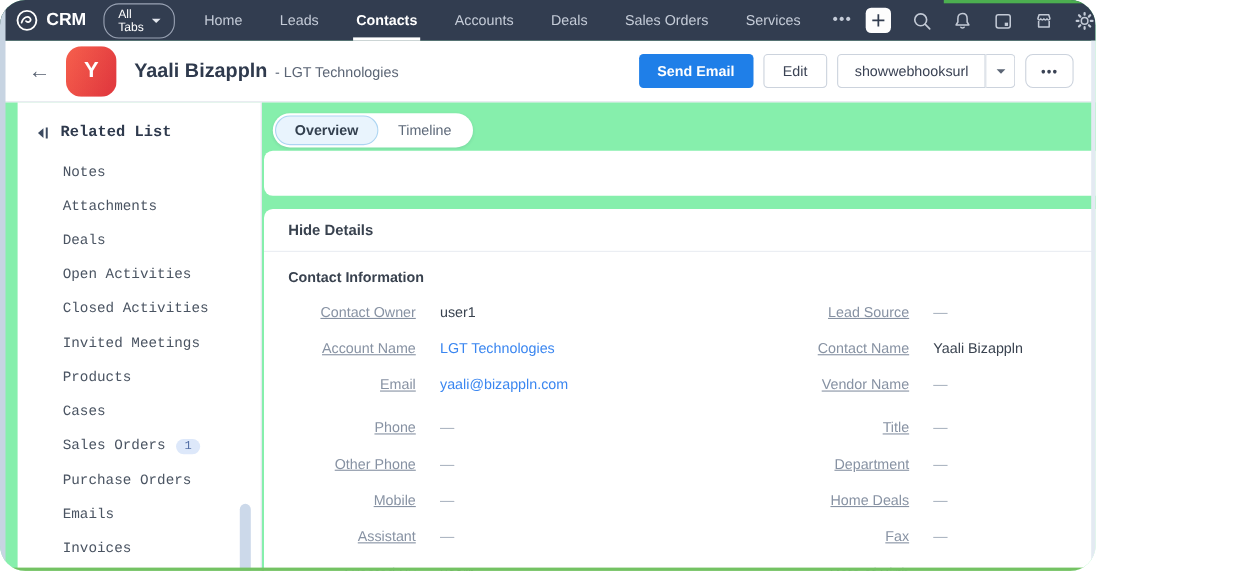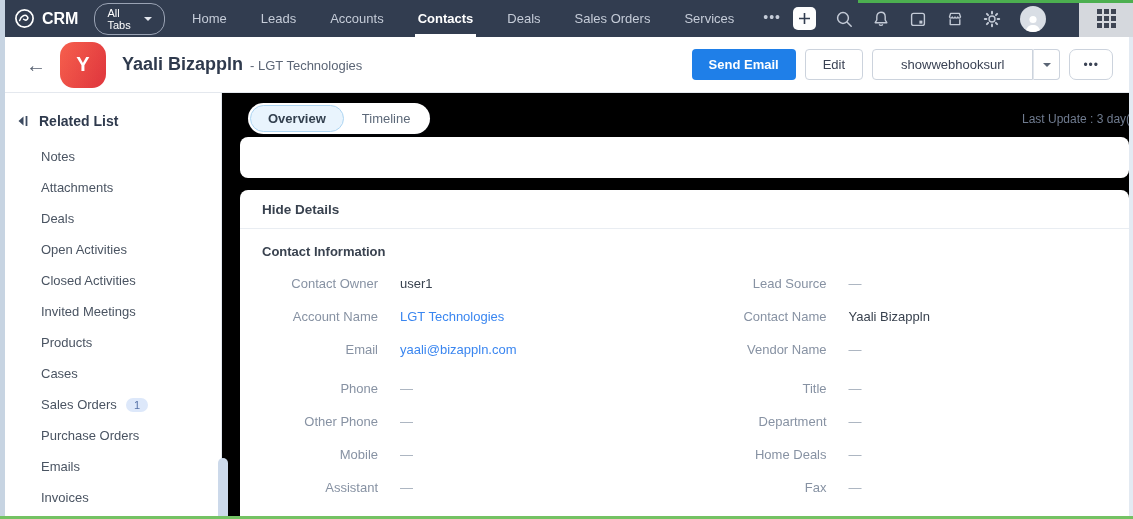--- a/index.html
+++ b/index.html
@@ -1,18 +1,18 @@
 <!DOCTYPE html>
 <html><head>
 <meta charset="utf-8">
 <style>
   * { margin:0; padding:0; box-sizing:border-box; }
   body { background:#fff; }
-  .screen { position:relative; width:1133px; height:519px; overflow:hidden;
-            background:#000000; font-family:"Liberation Sans", sans-serif; }
+  .screen { position:relative; width:996px; height:519px; overflow:hidden;
+            background:#86efac; font-family:"Liberation Sans", sans-serif;border-radius:23px; }
 
   
   .edge-left  { position:absolute; left:0; top:0; width:5px; height:100%; background:#c7d4e2; z-index:95; }
   .edge-top-green { position:absolute; left:858px; right:0; top:0; height:3px; background:#4caf50; z-index:96; }
   .edge-bottom-green { position:absolute; left:0; right:0; bottom:0; height:3px; background:#74c263; z-index:96; }
   .edge-right { position:absolute; right:0; top:37px; bottom:0; width:4px; background:#e3eaf2; z-index:90; }
 
   
   .topnav { position:absolute; top:0; left:0; right:0; height:37px; background:#323d50;
             display:flex; align-items:center; padding-left:14px; z-index:10; }
@@ -47,29 +47,29 @@
                 display:flex; align-items:center; justify-content:center; }
   .rec-title-wrap { margin-left:16px; display:flex; align-items:baseline; gap:7px; }
   .rec-title { font-size:18px; font-weight:700; color:#2f3a4d; }
   .rec-subtitle { font-size:13px; color:#5b6575; }
   .hdr-actions { margin-left:auto; display:flex; align-items:center; gap:9px; }
   .btn { height:31px; border-radius:4px; font-size:13px; display:flex; align-items:center; cursor:pointer; white-space:nowrap; }
   .btn-primary { background:#1f7fe8; color:#fff; font-weight:700; padding:0 17px;text-align:right; }
   .btn-plain { background:#fff; border:1px solid #ccd3dd; color:#3a4254; padding:0 17px; }
   .split { display:flex; }
   .split-main { background:#fff; border:1px solid #ccd3dd; border-radius:4px 0 0 4px; color:#3a4254;
-                padding:0 28px; height:31px; display:flex; align-items:center; font-size:13px; cursor:pointer; }
+                padding:0 15px; height:31px; display:flex; align-items:center; font-size:13px; cursor:pointer; }
   .split-caret { background:#fff; border:1px solid #ccd3dd; border-left:1px solid #e1e6ec; border-radius:0 4px 4px 0;
                  width:27px; height:31px; display:flex; align-items:center; justify-content:center; cursor:pointer; }
   .btn-more { background:#fff; border:1px solid #ccd3dd; border-radius:7px; color:#3a4254;
               padding:0 13px; letter-spacing:1px; font-size:12px; }
 
   
-  .sidebar { position:absolute; top:93px; left:0; bottom:0; width:222px; background:#fff;
-             border-right:1px solid #e2e7ee; z-index:4; }
+  .sidebar { position:absolute; top:93px; left:16px; bottom:0; width:222px; background:#fff;
+             border-right:1px solid #e2e7ee; z-index:4;font-family:Liberation Mono, monospace; }
   .sidebar-header { display:flex; align-items:center; gap:11px; padding:20px 0 12px 17px;
                     color:#2f3a4d; font-weight:700; font-size:14px; }
   .sidebar-list { list-style:none; }
   .sidebar-item { padding:8px 12px 8px 41px; font-size:13px; color:#4a5462; cursor:pointer; white-space:nowrap; }
   .so-badge { display:inline-block; margin-left:9px; background:#dde8fa; color:#5571a7; border-radius:9px;
               padding:1px 8px; font-size:11px; }
   .scroll-thumb { position:absolute; left:218px; top:458px; width:10px; height:64px;
                   background:#ccd9ea; border-radius:5px; z-index:6; }
 
   
@@ -80,21 +80,21 @@
   .last-update { position:absolute; top:112px; left:1022px; width:220px; font-size:12px; color:#6f7b8f; white-space:nowrap; z-index:2; }
 
   .card1 { position:absolute; top:137px; left:240px; width:889px; height:41px; background:#fff; border-radius:8px; z-index:2; }
   .card2 { position:absolute; top:190px; left:240px; width:889px; height:400px; background:#fff;
            border-radius:8px 8px 0 0; z-index:2; }
   .card2-header { padding:12px 22px 11px; font-size:13.5px; font-weight:700; color:#39424f;
                   border-bottom:1px solid #e9edf2; cursor:pointer; }
   .section-title { padding:15px 22px 6px; font-weight:700; font-size:13px; color:#39424f; }
   .fields { display:grid; grid-template-columns:1fr 1fr; padding:2px 26px 0 22px; }
   .field-row { display:flex; align-items:center; height:33px; }
-  .field-row .field-label { width:116px; text-align:right; color:#8792a3; font-size:13px; flex:none; }
+  .field-row .field-label { width:116px; text-align:right; color:#8792a3; font-size:13px; flex:none;text-decoration:underline; }
   .field-row.rcol .field-label { width:144px; }
   .field-value { margin-left:22px; font-size:13px; color:#39424f; }
   .field-value.link { color:#3a86f0; cursor:pointer; }
   .field-value.empty { color:#a3adbb; }
   .group-gap { grid-column:1 / 3; height:6px; }
 
   svg { display:block; }
 </style>
 </head>
 <body>
@@ -111,22 +111,22 @@
       </span>
       <span>CRM</span>
     </div>
     <div class="alltabs">
       <span>All Tabs</span>
       <span class="caret"></span>
     </div>
     <div class="nav-menu">
       <div class="nav-item">Home</div>
       <div class="nav-item">Leads</div>
+      <div class="nav-item active">Contacts</div>
       <div class="nav-item">Accounts</div>
-      <div class="nav-item active">Contacts</div>
       <div class="nav-item">Deals</div>
       <div class="nav-item">Sales Orders</div>
       <div class="nav-item">Services</div>
       <div class="nav-more">•••</div>
     </div>
     <div class="nav-right">
       <div class="plus-btn">
         <svg width="13" height="13" viewBox="0 0 13 13">
           <path d="M6.5 1 v11 M1 6.5 h11" stroke="#323d50" stroke-width="1.6"></path>
         </svg>

